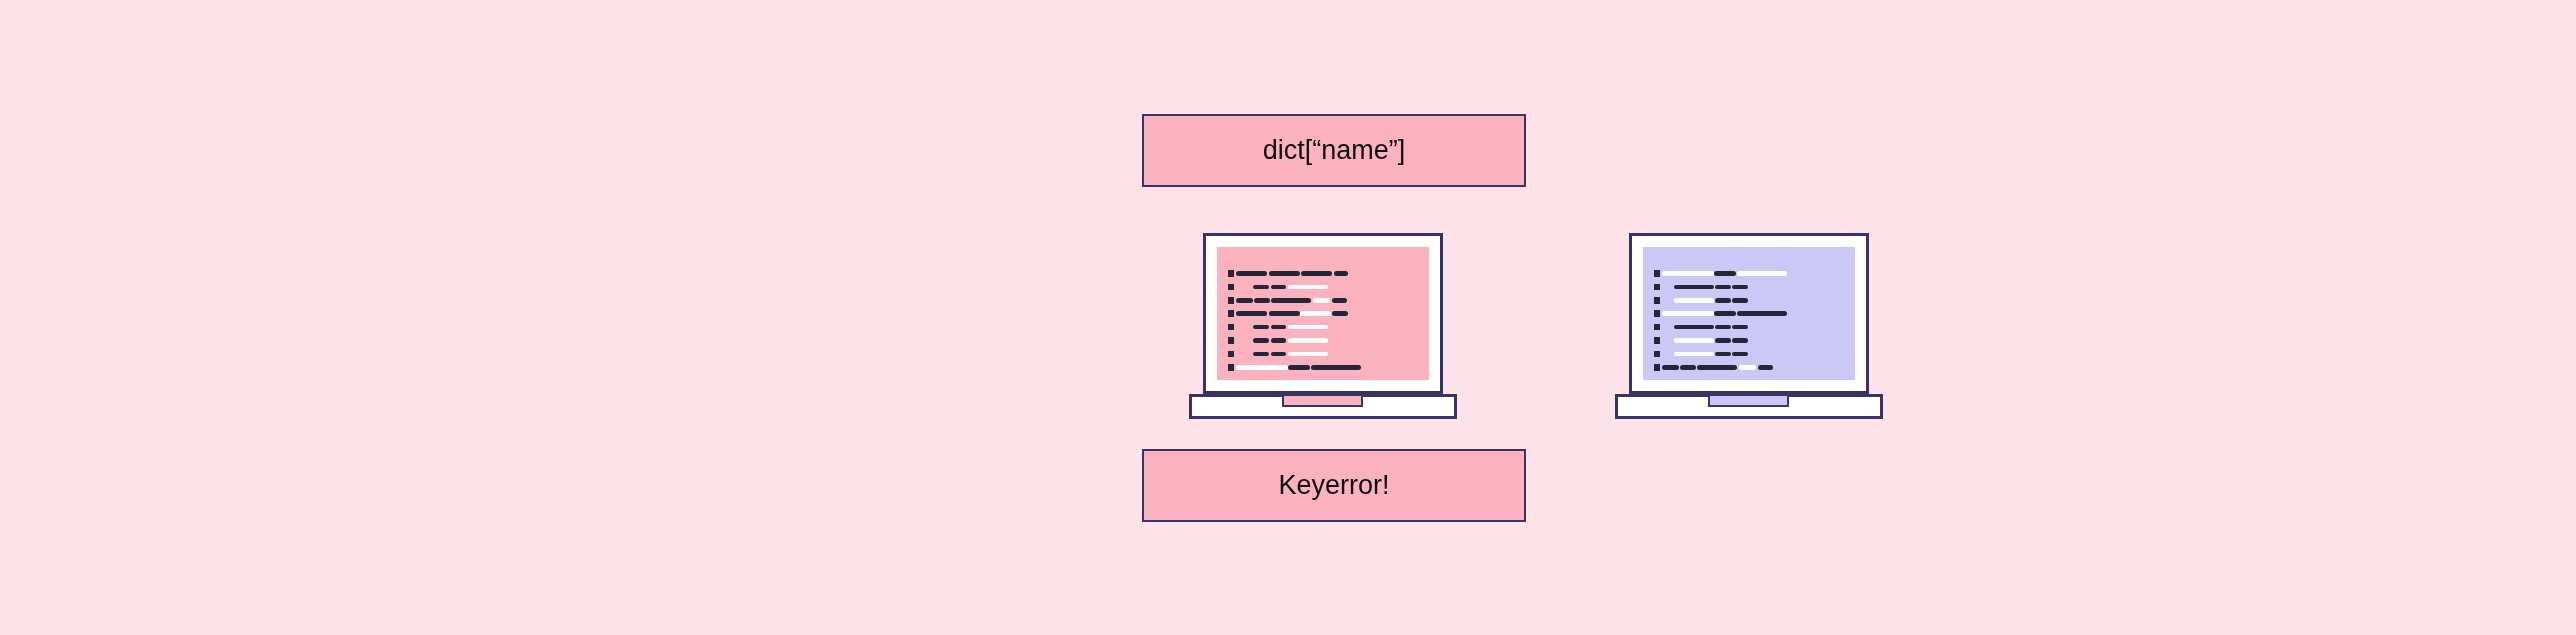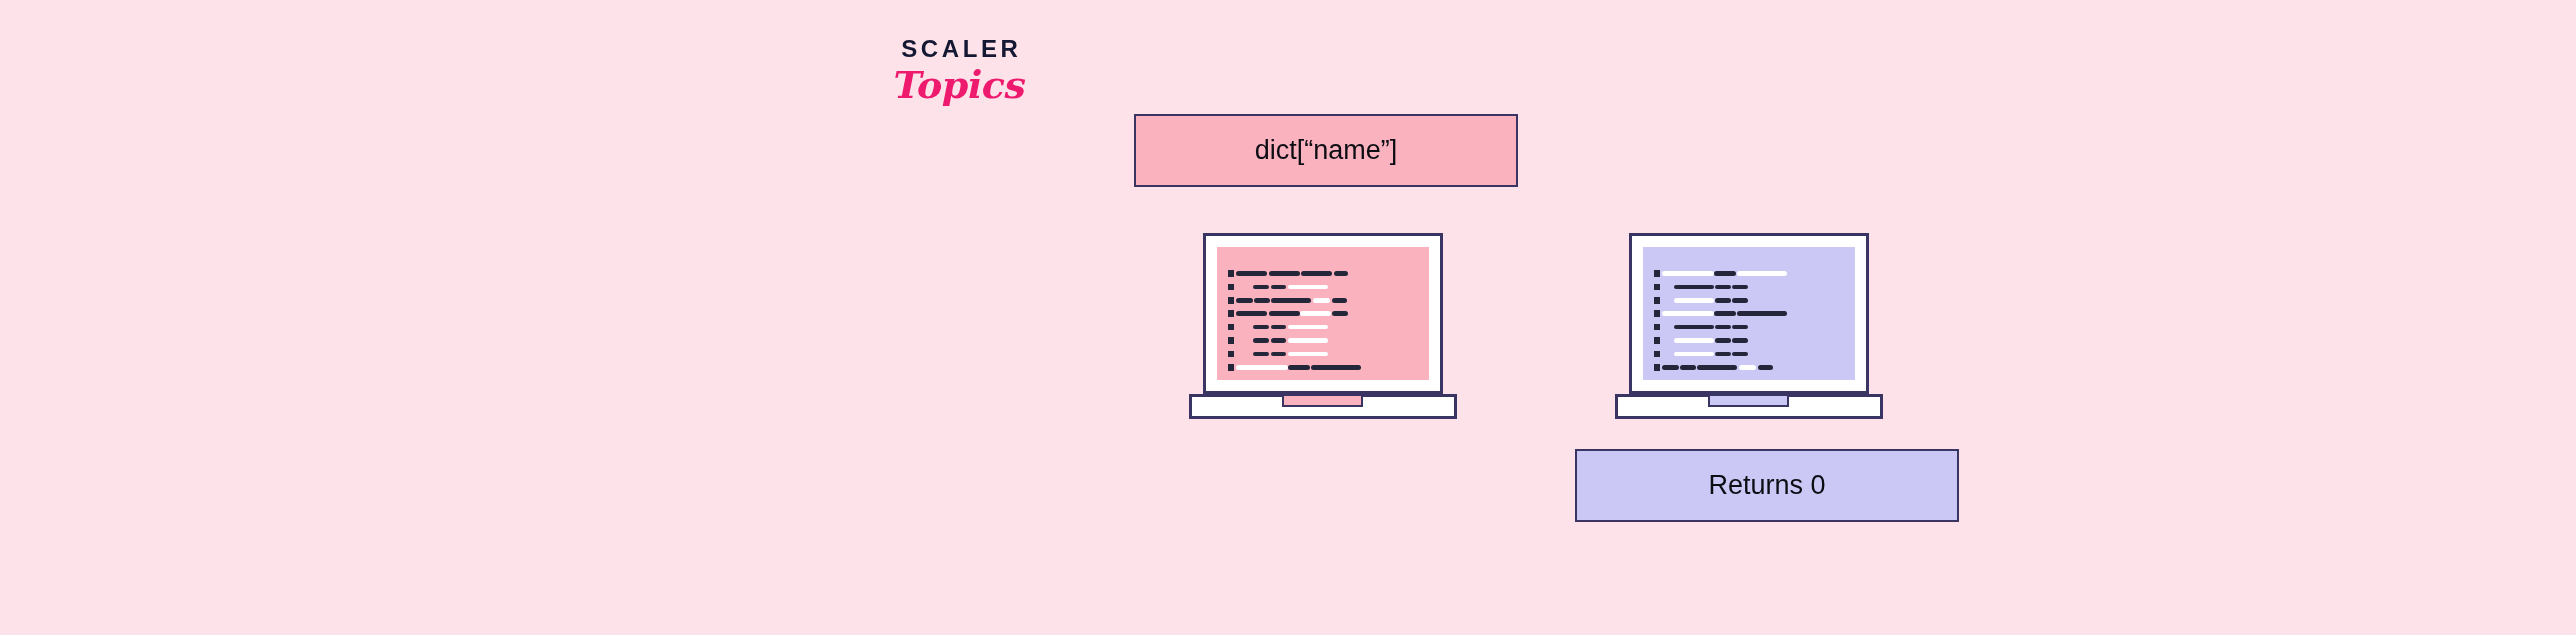--- a/index.html
+++ b/index.html
@@ -66,21 +66,21 @@
     align-items: center;
     justify-content: center;
   }
   .label-box .label-text {
     font-family: "Liberation Sans", sans-serif;
     font-size: 27px;
     color: #0d0d14;
     white-space: nowrap;
     letter-spacing: 0px;
   }
-  .box-pink   { background: #fbb2bf; }
+  .box-pink   { background: #fbb2bf; margin-left: 8px; }
   .box-purple { background: #ccc8f5; }
 
   
   #box-dict        { left: 1134px; top: 114px;  width: 384px;  height: 73px; }
   #box-defaultdict { left: 1575px; top: 114px;  width: 384px;  height: 73px; }
   
   #box-keyerror    { left: 1134px; top: 449px;  width: 384px;  height: 73px; }
   #box-returns     { left: 1575px; top: 449px;  width: 384px;  height: 73px; }
 
   
@@ -163,24 +163,20 @@
   }
   .seg-dark  { background: #232739; }
   .seg-light { background: #ffffff; }
   .seg-gap   { background: transparent; }
 </style>
 </head>
 <body>
 
 <div id="canvas">
 
-  <div id="brand">
-    <span class="brand-scaler">SCALER</span>
-    <span class="brand-topics">Topics</span>
-  </div>
 
   <div class="label-box box-pink" id="box-dict">
     <span class="label-text">dict[“name”]</span>
   </div>
 
 
   <div class="laptop" id="laptop-left">
     <div class="laptop-lid">
       <div class="laptop-screen screen-pink">
         <div class="code-block">
@@ -347,19 +343,19 @@
               <span class="seg seg-gap" style="width: 1.5px;"></span>
               <span class="seg seg-dark" style="width: 15.5px;"></span>
             </div>
           </div>
       </div>
     </div>
     <div class="laptop-base"></div>
     <div class="laptop-trackpad trackpad-purple"></div>
   </div>
 
-
-  <div class="label-box box-purple" id="box-returns">
-    <span class="label-text">Returns 0</span>
+  <div class="label-box box-pink" id="box-keyerror">
+    <span class="label-text">Keyerror!</span>
   </div>
 
+
 </div>
 
 
 </body></html>

